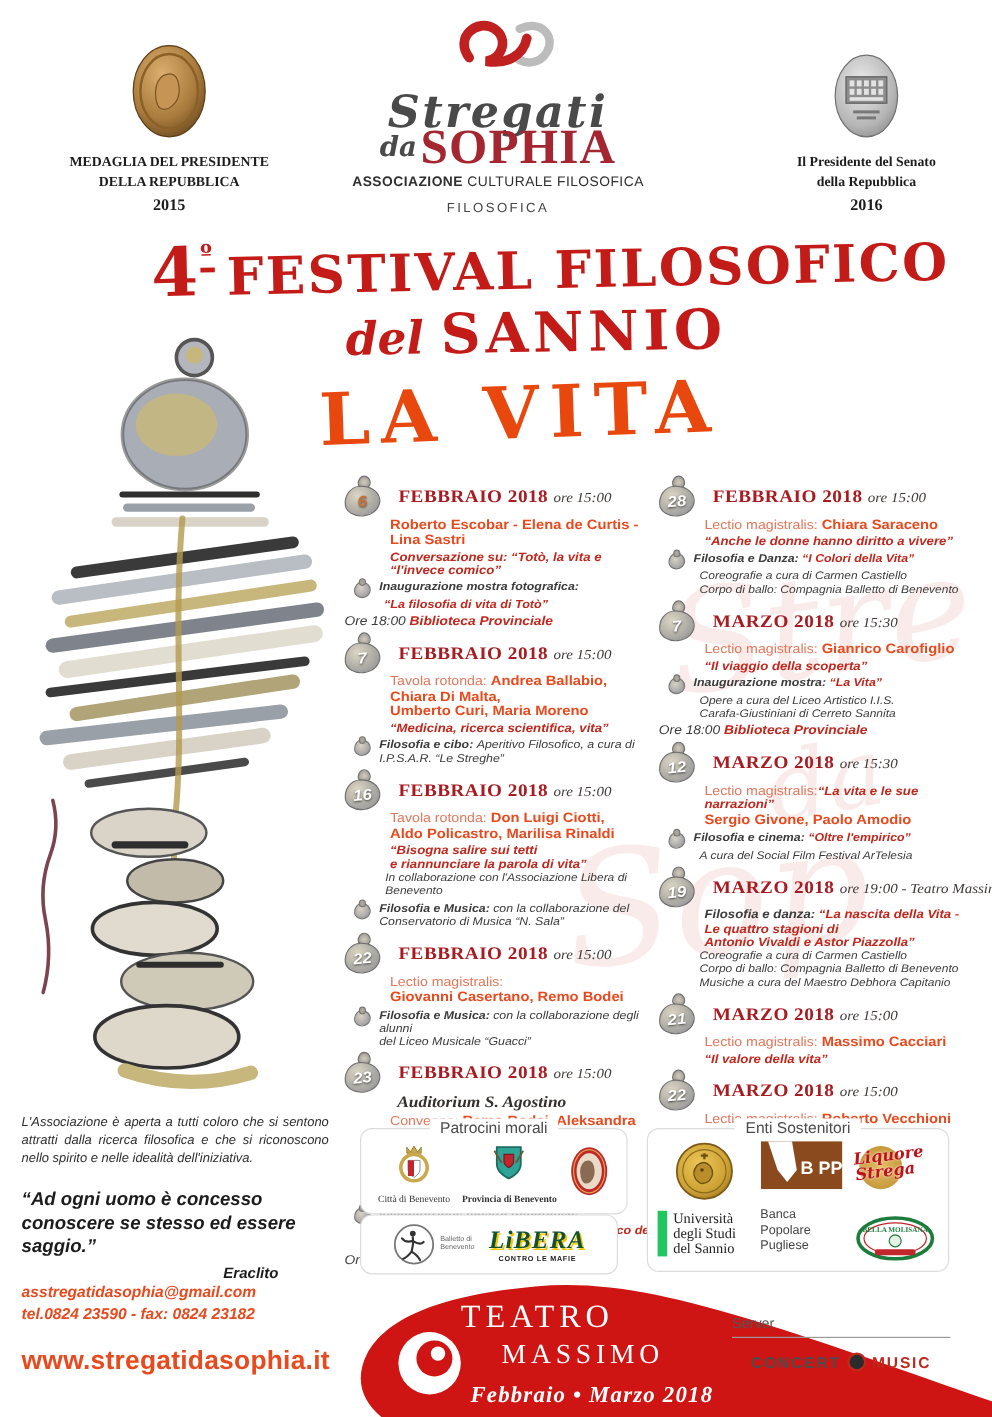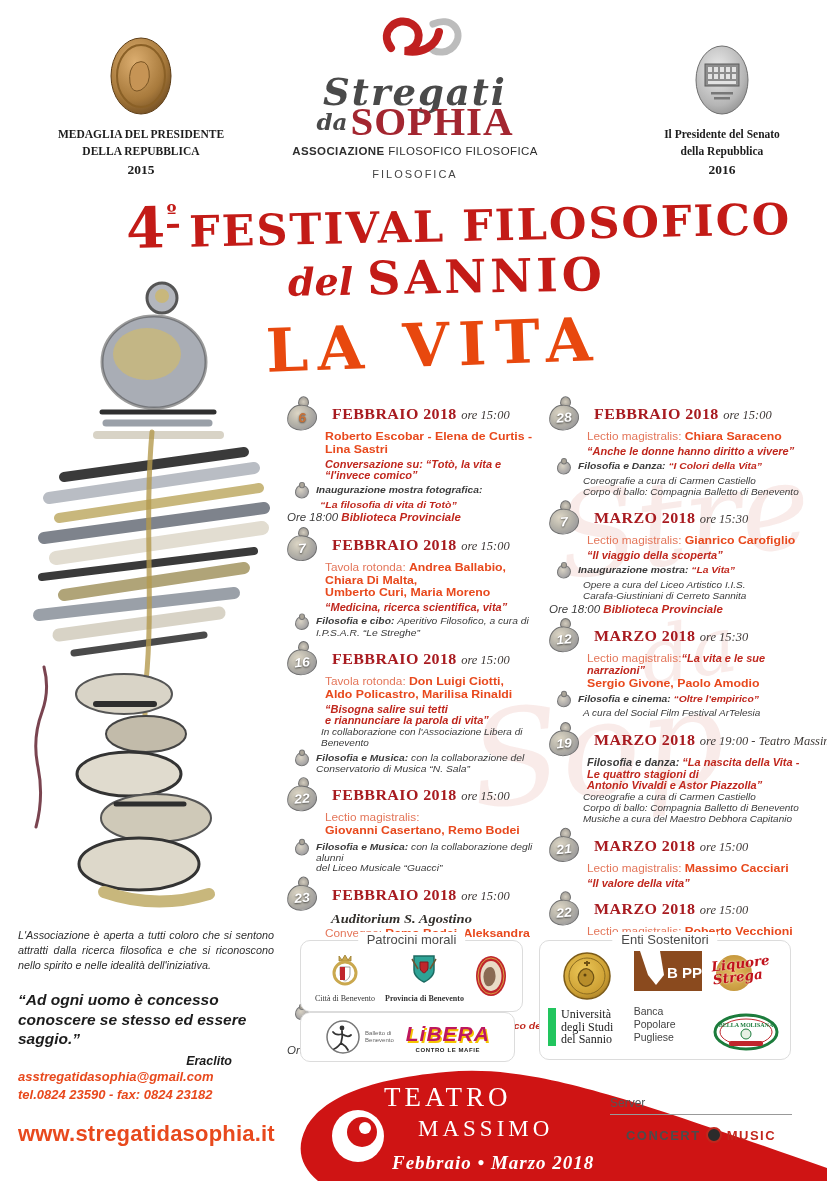--- a/index.html
+++ b/index.html
@@ -91,22 +91,22 @@
     font-size:13px;color:#4a4a4a;white-space:nowrap}
   #pbox1{left:300px;top:940px;width:213px;height:62px;display:flex;align-items:center;justify-content:space-evenly;padding:6px 4px 2px}
   #pbox2{left:300px;top:1012px;width:213px;height:48px;display:flex;align-items:center;justify-content:center;gap:12px}
   #ebox{left:539px;top:940px;width:252px;height:120px;display:flex;padding:10px 8px 6px;gap:8px;box-sizing:border-box}
   .plogo{text-align:center}
   .plogo .cap{font-family:"Liberation Serif",serif;font-size:8px;color:#333;margin-top:1px;white-space:nowrap}
   .plogo .capb{font-weight:bold}
   .balletto{display:flex;align-items:center;gap:4px}
   .balletto .bcap{font-size:6px;color:#666;text-align:left;line-height:1.2}
   .libera{text-align:center}
-  .libera .lib-name{font-style:italic;font-weight:bold;font-size:21px;color:#be185d;letter-spacing:1px;
-    text-shadow:1.5px 1.5px 0 #f6c500;font-family:Liberation Sans, sans-serif}
+  .libera .lib-name{font-style:italic;font-weight:bold;font-size:21px;color:#14532d;letter-spacing:1px;
+    text-shadow:1.5px 1.5px 0 #f6c500;font-family:Liberation Serif, serif}
   .libera .lib-sub{font-size:6px;font-weight:bold;color:#222;letter-spacing:.6px;margin-top:1px}
   .ecol1{width:84px;text-align:center}
   .uni-text{font-family:"Liberation Serif",serif;font-size:12px;line-height:1.05;color:#222;white-space:pre-line;
     border-left:8px solid #22c55e;padding-left:5px;text-align:left;margin-top:3px}
   .ecol2{width:74px;text-align:left}
   .bpp-cap{font-size:10.5px;color:#444;line-height:1.25;margin-top:10px;white-space:pre-line}
   .ecol3{flex:1;display:flex;flex-direction:column;align-items:center;justify-content:space-between;padding:2px 0}
   .strega{position:relative;width:72px;height:42px}
   .strega .gold{position:absolute;left:6px;top:2px;width:36px;height:36px;border-radius:50%;
     background:radial-gradient(#e6bd62,#b98a2e)}
@@ -155,21 +155,21 @@
   <div id="logo">
     <svg width="108" height="58" viewBox="0 0 108 58">
       <path d="M72 10 c 18 -8 30 6 23 19 c -6 11 -21 12 -27 3" fill="none" stroke="#bcbcbc" stroke-width="7" stroke-linecap="round"></path>
       <path d="M30 34 c -13 -17 7 -33 21 -24 c 12 8 7 25 -7 27 c 16 3 31 -4 34 -19" fill="none" stroke="#c02020" stroke-width="8" stroke-linecap="round"></path>
     </svg>
     <div class="logo-script">Stregati</div>
     <div class="logo-line2">
       <span class="logo-da">da</span>
       <span class="logo-name">SOPHIA</span>
     </div>
-    <div class="logo-sub"><b>ASSOCIAZIONE</b><span> FILOSOFICO FILOSOFICA</span></div>
+    <div class="logo-sub"><b>ASSOCIAZIONE</b><span> CULTURALE FILOSOFICA</span></div>
   </div>
   <div id="organizza">FILOSOFICA</div>
 
   <div class="medal-col" id="medal-right">
     <svg width="56" height="72" viewBox="0 0 56 72">
       <defs>
           <radialGradient id="gSl" cx="42%" cy="35%" r="75%">
         <stop offset="0" stop-color="#ececec"></stop>
             <stop offset=".7" stop-color="#b5b5b5"></stop>
             <stop offset="1" stop-color="#8a8a8a"></stop>

